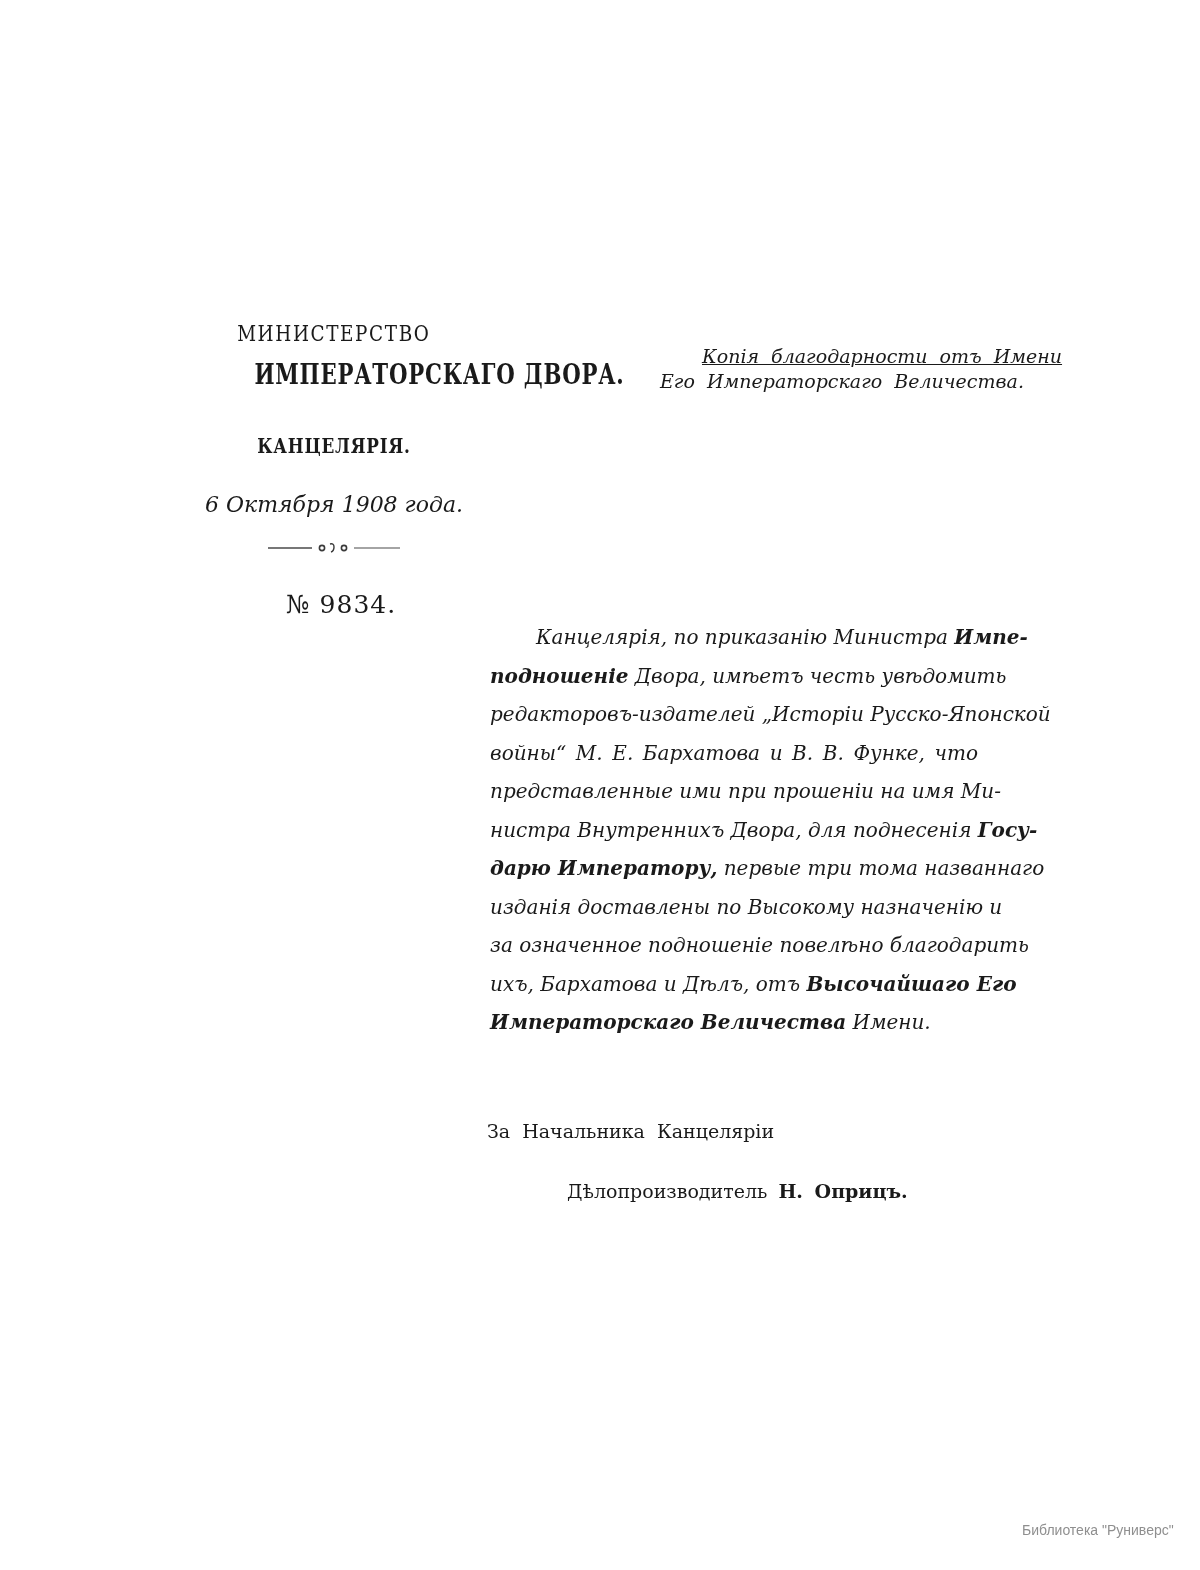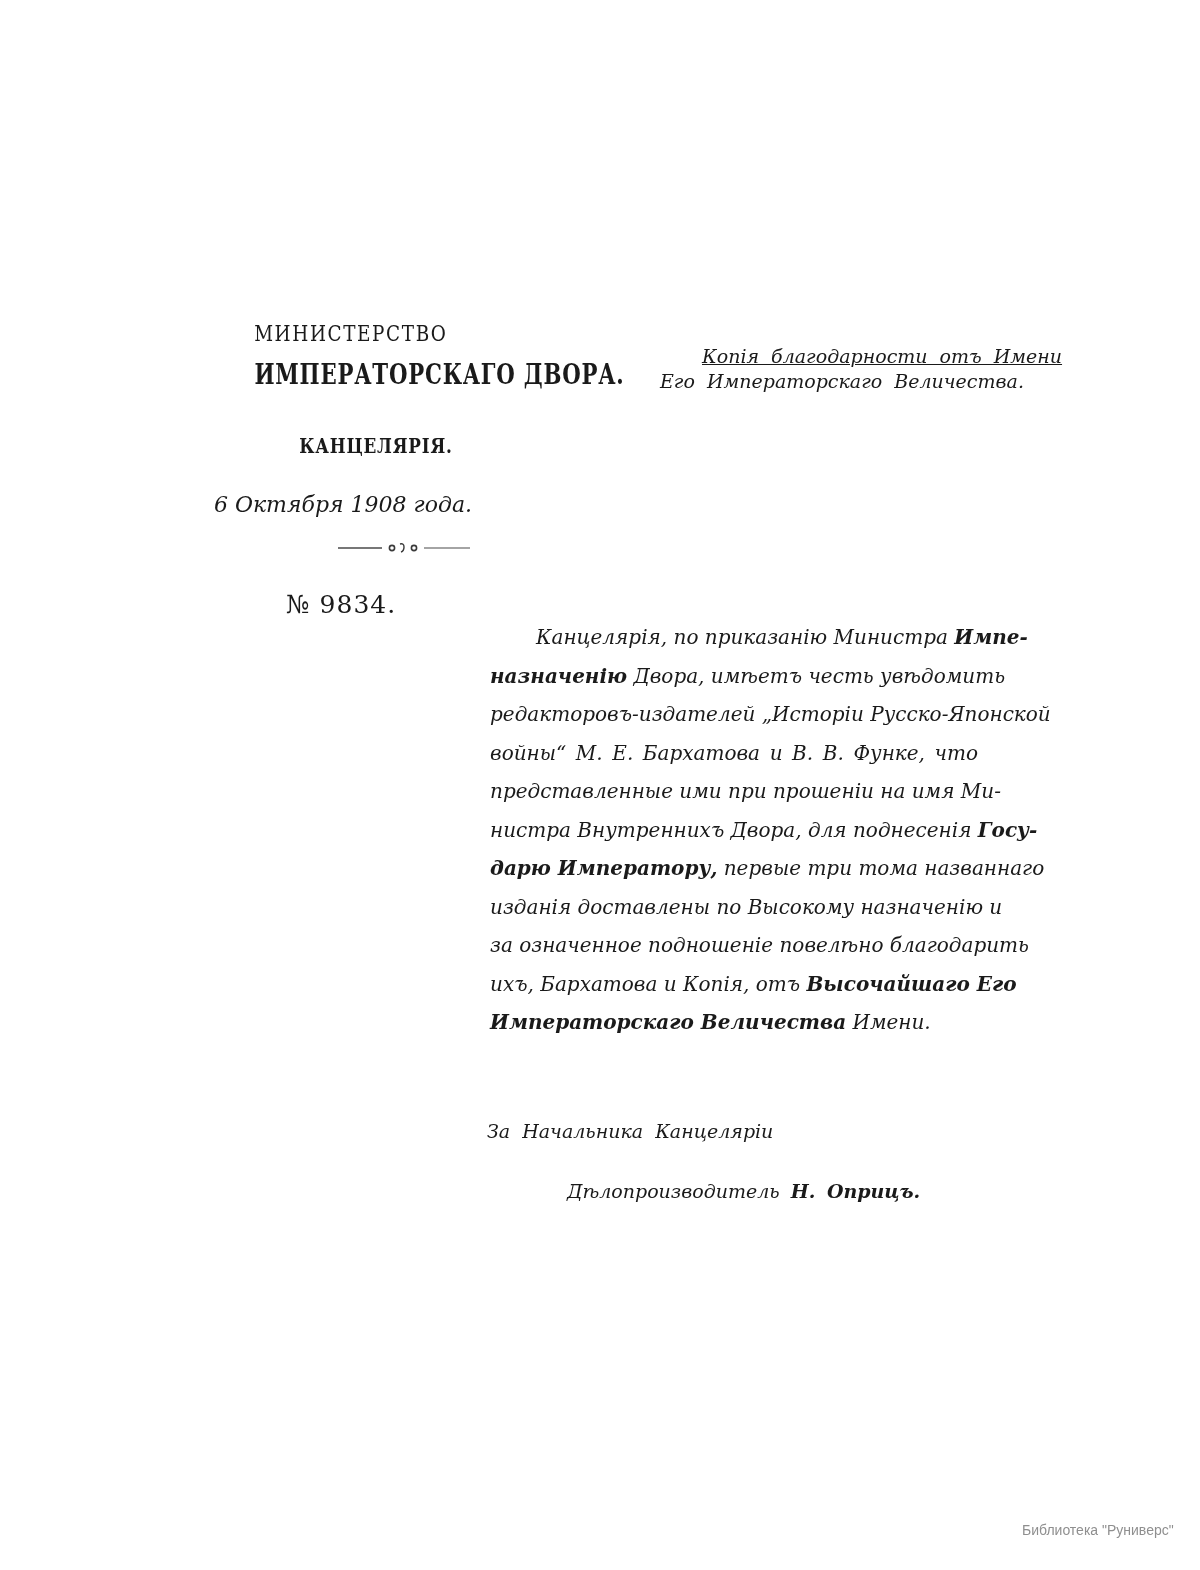--- a/index.html
+++ b/index.html
@@ -11,21 +11,21 @@
     color: #1a1a1a;
     font-family: "DejaVu Serif", serif;
     overflow: hidden;
   }
 
   
   .letterhead {
     position: absolute;
     left: 196px; top: 320px;
     width: 276px;
-    text-align: right;
+    text-align: center;
   }
   .lh-ministry {
     font-size: 23px;
     font-weight: 400;
     letter-spacing: 2px;
     display: inline-block;
     transform: scaleX(0.80);
     transform-origin: center;
     white-space: nowrap;
   }
@@ -101,21 +101,20 @@
     text-align-last: justify;
     white-space: nowrap;
   }
   .body-line.indent { padding-left: 46px; }
   .body-line.last { text-align-last: left; }
   .run.bold { font-weight: 700; }
 
   
   .sig-line {
     position: absolute;
-    font-style: italic;
     font-size: 19px;
     white-space: nowrap;
     word-spacing: 3px;
   }
   .sig-line-1 { left: 487px; top: 1120px; word-spacing: 6px; }
   .sig-line-2 { left: 525px; top: 1174px; }
   .sig-line-3 { left: 567px; top: 1180px; word-spacing: 5px; }
 
   
   .watermark {
@@ -150,29 +149,29 @@
 
   <div class="doc-number">№ 9834.</div>
 
   <div class="copy-note">
     <div class="cn-line1">Копія благодарности отъ Имени</div>
     <div class="cn-line2">Его Императорскаго Величества.</div>
   </div>
 
   <div class="body-text">
       <div class="body-line indent"><span class="run">Канцелярія, по приказанію Министра </span><span class="run bold">Импе-</span></div>
-      <div class="body-line"><span class="run bold">назначенію</span><span class="run"> Двора, имѣетъ честь увѣдомить</span></div>
+      <div class="body-line"><span class="run bold">подношеніе</span><span class="run"> Двора, имѣетъ честь увѣдомить</span></div>
       <div class="body-line"><span class="run">редакторовъ-издателей „Исторіи Русско-Японской</span></div>
       <div class="body-line"><span class="run">войны“ М. Е. Бархатова и В. В. Функе, что</span></div>
       <div class="body-line"><span class="run">представленные ими при прошеніи на имя Ми-</span></div>
       <div class="body-line"><span class="run">нистра Внутреннихъ Двора, для поднесенія </span><span class="run bold">Госу-</span></div>
       <div class="body-line"><span class="run bold">дарю Императору,</span><span class="run"> первые три тома названнаго</span></div>
       <div class="body-line"><span class="run">изданія доставлены по Высокому назначенію и</span></div>
       <div class="body-line"><span class="run">за означенное подношеніе повелѣно благодарить</span></div>
-      <div class="body-line"><span class="run">ихъ, Бархатова и Копія, отъ </span><span class="run bold">Высочайшаго Его</span></div>
+      <div class="body-line"><span class="run">ихъ, Бархатова и Дѣлъ, отъ </span><span class="run bold">Высочайшаго Его</span></div>
       <div class="body-line last"><span class="run bold">Императорскаго Величества</span><span class="run"> Имени.</span></div>
     </div>
 
   <div class="sig-line sig-line-1"><span class="run">За Начальника Канцеляріи</span></div>
   <div class="sig-line sig-line-3"><span class="run">Дѣлопроизводитель </span><span class="run bold">Н. Оприцъ.</span></div>
 
   <div class="watermark">Библиотека "Руниверс"</div>
 
 </div>
 

